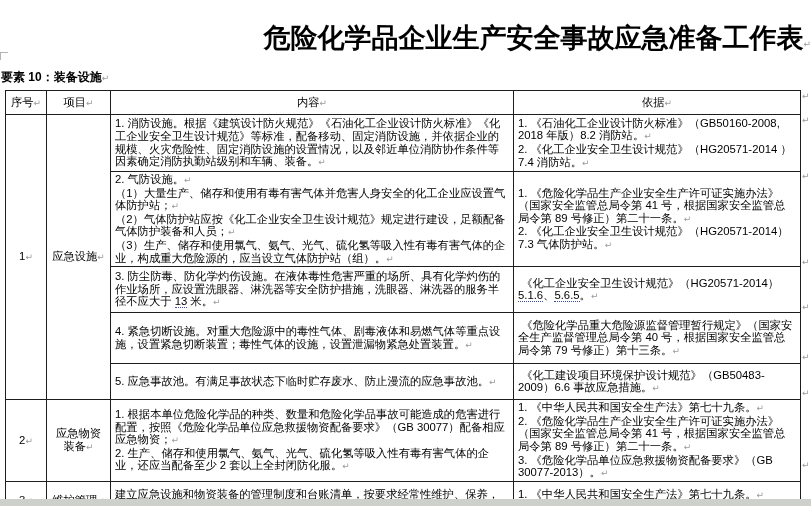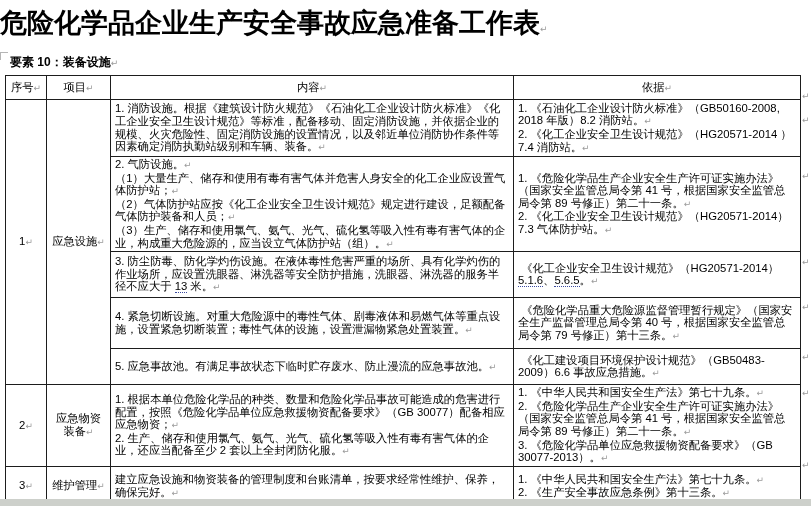--- a/index.html
+++ b/index.html
@@ -2,26 +2,26 @@
 <html><head>
 <meta charset="utf-8">
 <style>
   html,body{margin:0;padding:0;}
   body{
     width:811px;height:506px;position:relative;background:#ffffff;
     font-family:"Liberation Sans","DejaVu Sans",sans-serif;
     color:#111;overflow:hidden;
   }
   .title{
-    text-align:left;font-size:27px;font-weight:bold;
-    margin:5px 0 0 0;letter-spacing:0px;color:#000;
+    text-align:right;font-size:27px;font-weight:bold;
+    margin:20px 0 0 0;letter-spacing:0px;color:#000;
   }
   .section-label{
     font-size:12px;font-weight:bold;color:#000;
-    margin:13px 0 4px 10px;
+    margin:13px 0 4px 1px;
   }
   table.worksheet{
     border-collapse:collapse;table-layout:fixed;
     margin-left:5px;width:795px;
     font-size:11.3px;line-height:12.6px;color:#000;
   }
   table.worksheet td{
     border:1px solid #1d1d1d;
     padding:1px 4px;vertical-align:middle;
     overflow:hidden;

